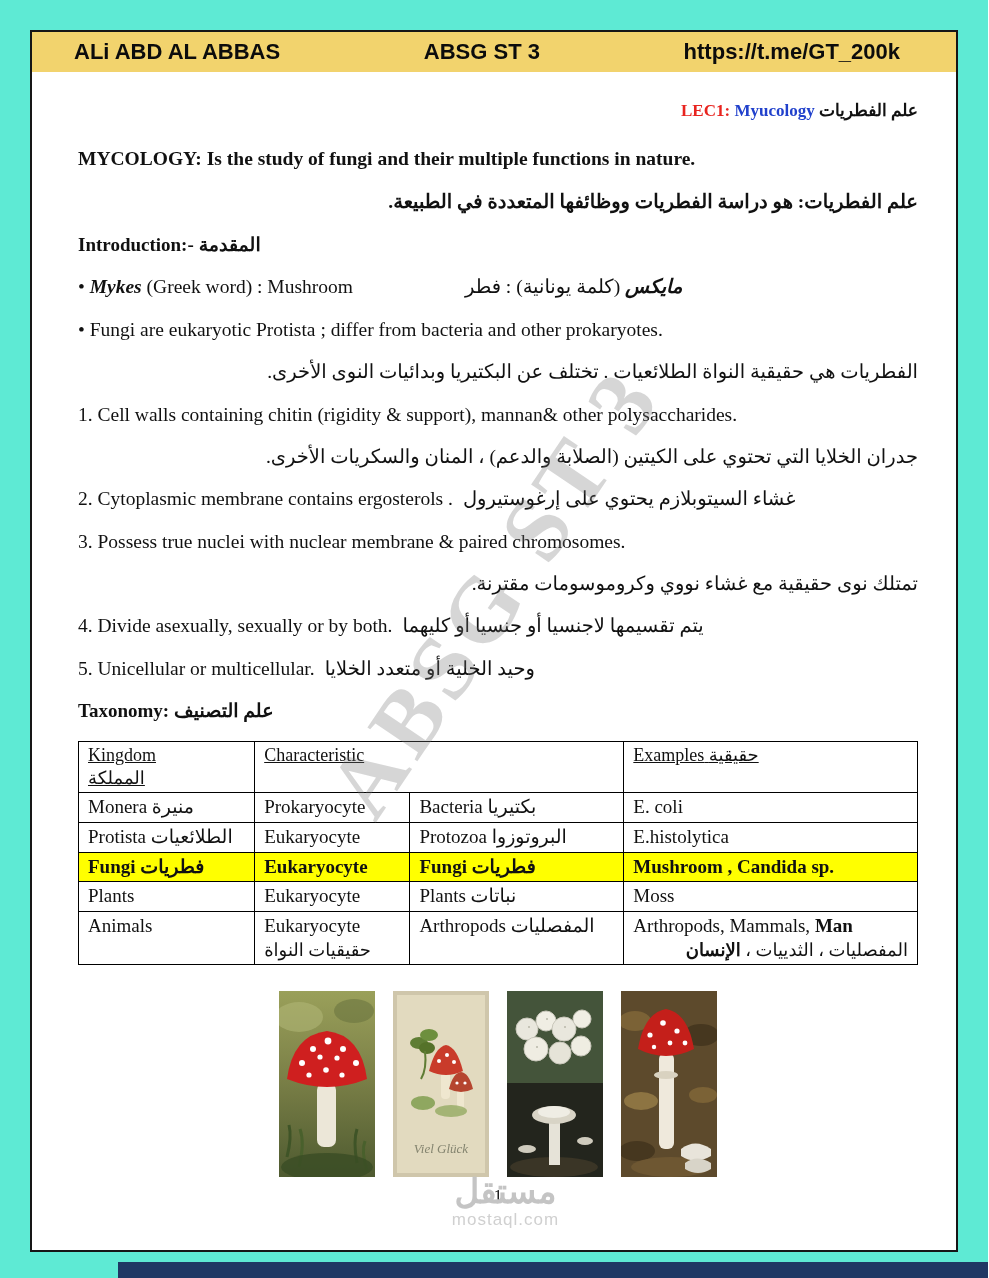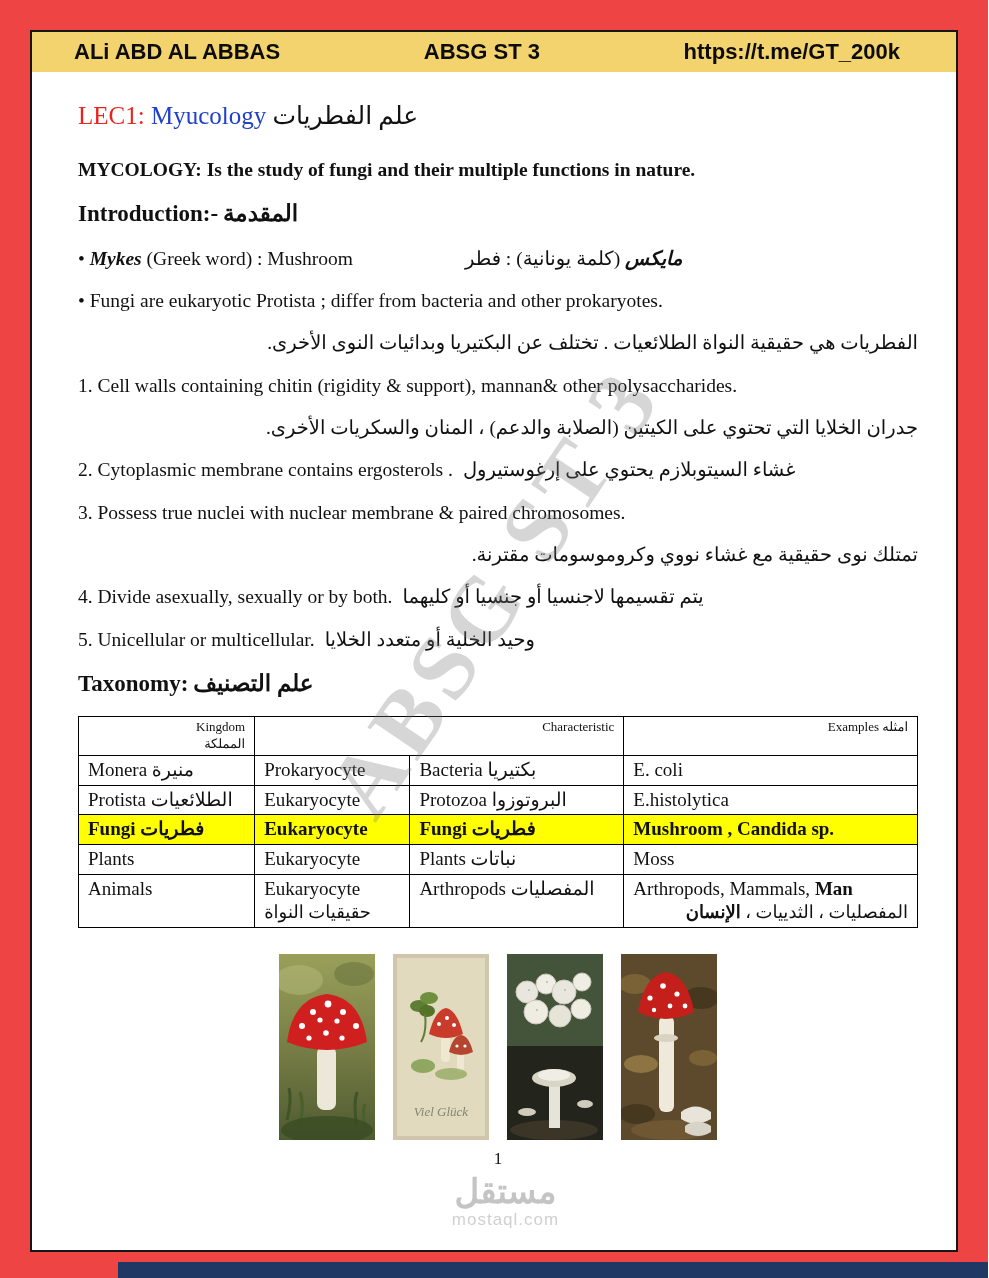--- a/index.html
+++ b/index.html
@@ -1,39 +1,39 @@
 <!DOCTYPE html>
 <html><head>
 <meta charset="utf-8">
 <style>
   html,body{margin:0;padding:0;background:#fff;}
-  .canvas{position:relative;width:988px;height:1278px;background:#ef4444;overflow:hidden;
+  .canvas{position:relative;width:988px;height:1278px;background:#5eead4;overflow:hidden;
           font-family:"Liberation Serif",serif;color:#111;}
   .page-frame{position:absolute;left:30px;top:30px;width:924px;height:1218px;
               border:2px solid #161616;background:#fff;}
   
   .topbar{height:40px;background:#f2d36d;display:flex;align-items:center;
           justify-content:space-between;padding:0 56px 0 42px;
           font-family:"Liberation Sans",sans-serif;font-weight:bold;font-size:22px;color:#0c0c0c;}
   
   .content{position:relative;padding:10px 38px 0 46px;font-size:19.5px;line-height:1.3;}
-  .title{text-align:left;font-weight:normal;font-size:25px;margin:18px 0 24px;}
+  .title{text-align:right;font-weight:bold;font-size:17px;margin:18px 0 24px;}
   .title .lec{color:#e8241f;}
   .title .subj{color:#2141cc;}
   .line{margin:0 0 17px;}
   .bold{font-weight:bold;margin-top:18px;}
   .ar{text-align:right;}
   .ar-inline{margin-left:112px;}
   .ar-inline.sm{margin-left:10px;text-align:center;}
-  .heading b{font-size:23px;}
+  .heading b{font-size:19px;}
   
   table.tax{border-collapse:collapse;width:100%;font-size:19px;margin:4px 0 0;}
   table.tax th,table.tax td{border:1.6px solid #000;padding:2px 9px;text-align:left;
         font-weight:normal;vertical-align:top;}
-  table.tax th{text-align:right;font-size:13px;}
+  table.tax th{text-align:left;font-size:18px;text-decoration:underline;}
   table.tax .hl td{background:#ffff00;font-weight:bold;}
   .cell-sub{font-size:18px;}
   .cell-sub.right{text-align:right;}
   
   .photos{display:flex;justify-content:center;gap:18px;margin:26px 0 8px;}
   .photos svg{display:block;}
   .pagenum{text-align:center;font-size:17px;margin:2px 0 0;}
   
   .wm-diag{position:absolute;left:50%;top:46%;transform:translate(-50%,-50%) rotate(-56deg);
            font-family:"Liberation Serif",serif;font-weight:bold;font-size:92px;
@@ -59,20 +59,21 @@
 
     <div class="content">
 
       <div class="title">
         <span class="lec">LEC1:</span>
         <span class="subj">Myucology</span>
         <span class="arb">علم الفطريات</span>
       </div>
 
       <p class="line bold">MYCOLOGY: Is the study of fungi and their multiple functions in nature.</p>
+      <p class="line bold ar" dir="rtl">علم الفطريات: هو دراسة الفطريات ووظائفها المتعددة في الطبيعة.</p>
 
       <p class="line heading">
         <b>Introduction:-</b>
         <b>المقدمة</b>
       </p>
 
       <p class="line">
         <span>• </span><b><i>Mykes</i></b><span> (Greek word) : Mushroom</span><span class="ar-inline" dir="rtl"><b><i>مايكس</i></b><span> (كلمة يونانية) : فطر</span></span>
       </p>
 
@@ -111,21 +112,21 @@
         </colgroup>
         <thead>
           <tr>
             <th>
               <div>Kingdom</div>
               <div>المملكة</div>
             </th>
             <th colspan="2">Characteristic</th>
             <th>
               <span>Examples</span>
-              <span>امثله</span>
+              <span>حقيقية</span>
             </th>
           </tr>
         </thead>
         <tbody>
           <tr>
             <td>Monera منيرة</td>
             <td>Prokaryocyte</td>
             <td>Bacteria بكتيريا</td>
             <td>E. coli</td>
           </tr>

